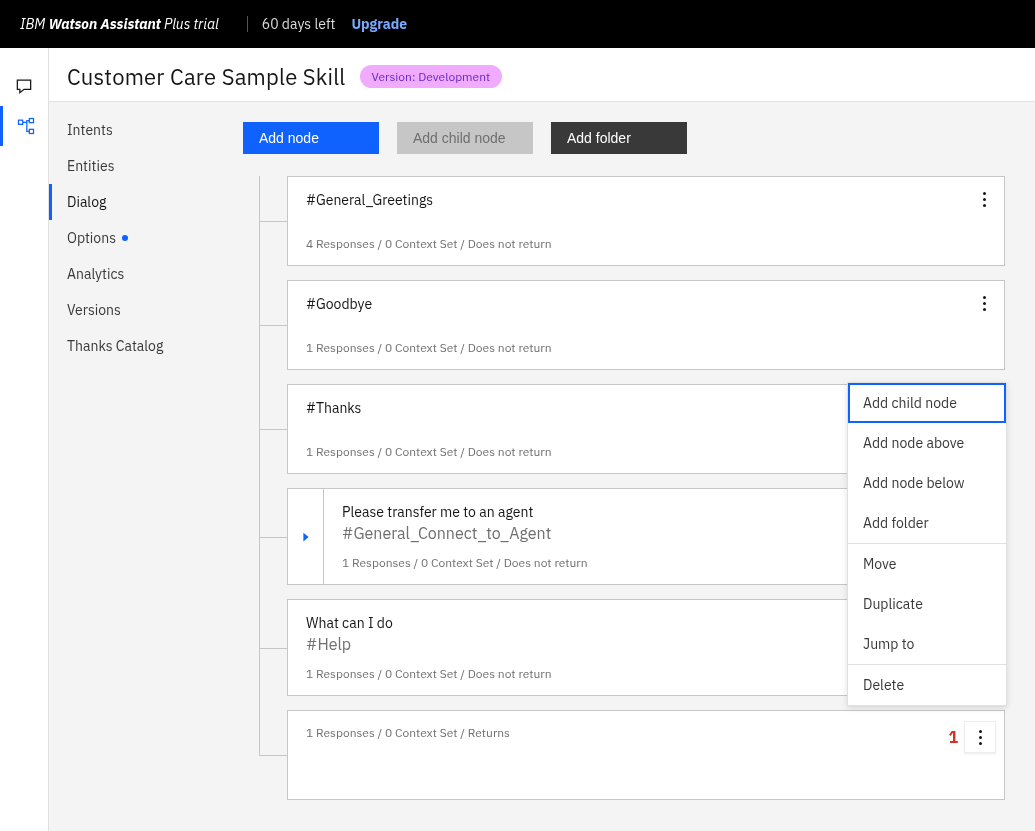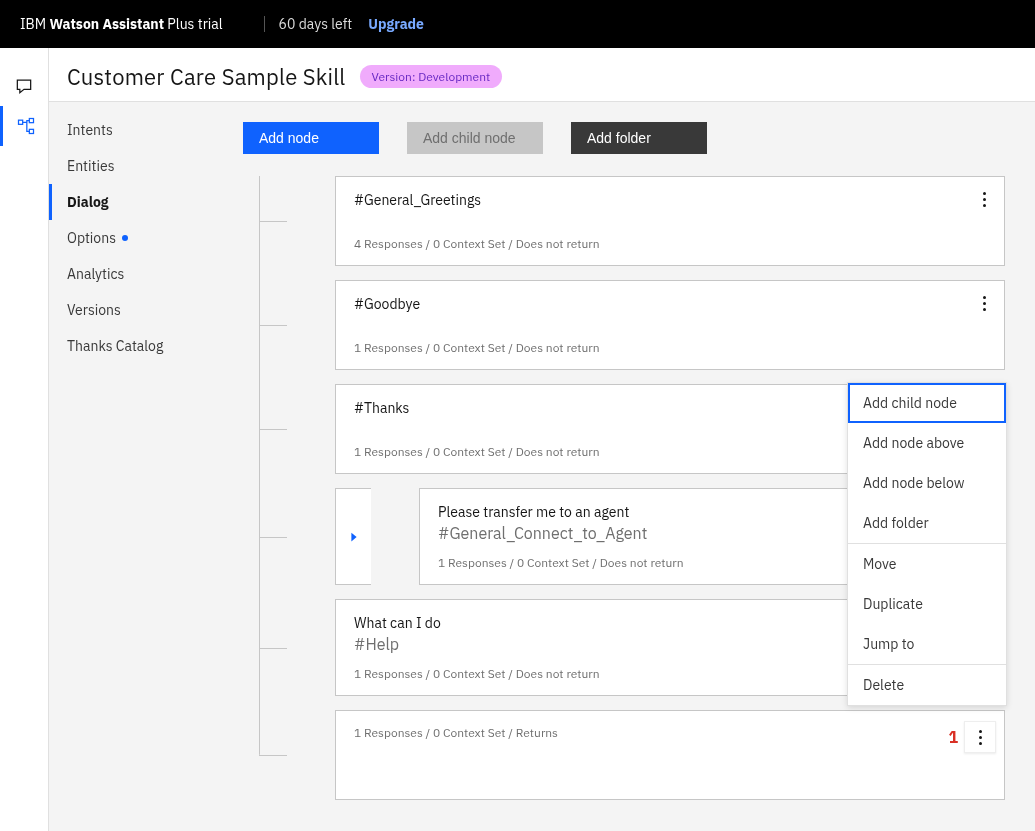--- a/index.html
+++ b/index.html
@@ -15,21 +15,21 @@
   
   .topbar {
     background: #000;
     color: #fff;
     height: 48px;
     display: flex;
     align-items: center;
     padding: 0 20px;
     font-size: 14px;
   }
-  .topbar .brand { font-weight: 400; margin-right: 27px; }
+  .topbar .brand { font-weight: 400; margin-right: 14px; font-style: italic; }
   .topbar .brand b { font-weight: 700; }
   .topbar .divider { width: 1px; height: 16px; background: #555; margin: 0 14px; }
   .topbar .days { color: #ddd; }
   .topbar .upgrade { color: #78a9ff; margin-left: 16px; cursor: pointer; font-weight: bold; }
   
   .shell { display: flex; height: calc(100% - 48px); }
   .rail {
     width: 49px;
     border-right: 1px solid #e0e0e0;
     display: flex;
@@ -71,47 +71,47 @@
   }
   .sidebar .nav-item {
     padding: 9px 18px;
     font-size: 14px;
     color: #393939;
     cursor: pointer;
     display: flex;
     align-items: center;
   }
   .sidebar .nav-item.active {
-    font-weight: 700;
+    font-weight: 400;
     color: #161616;
     border-left: 3px solid #0f62fe;
     padding-left: 15px;
   }
   .sidebar .nav-item .dot {
     width: 6px; height: 6px; border-radius: 50%;
     background: #0f62fe; margin-left: 6px;
   }
   .workspace { flex: 1; padding: 20px 30px 30px 0; position: relative; overflow: visible; }
   
-  .btn-row { display: flex; gap: 28px; margin-bottom: 22px; }
+  .btn-row { display: flex; gap: 18px; margin-bottom: 22px; }
   .btn {
     height: 32px;
     padding: 0 16px;
     min-width: 136px;
     border: none;
     font-size: 14px;
     cursor: pointer;
     text-align: left;
   }
   .btn.primary { background: #0f62fe; color: #fff; }
   .btn.disabled { background: #c6c6c6; color: #6f6f6f; cursor: not-allowed; }
   .btn.secondary { background: #393939; color: #fff; }
   
   .tree { position: relative; margin-left: 10px; }
-  .node-row { display: flex; align-items: stretch; margin-bottom: 14px; position: relative; gap: 48px; }
+  .node-row { display: flex; align-items: stretch; margin-bottom: 14px; position: relative; }
   .connector {
     width: 34px; position: relative;
     flex-shrink: 0;
   }
   .connector::before {
     content: ""; position: absolute;
     left: 6px; top: 0; bottom: -14px;
     width: 1px; background: #c6c6c6;
   }
   .node-row:last-child .connector::before { bottom: 50%; border-bottom-left-radius: 6px; }

